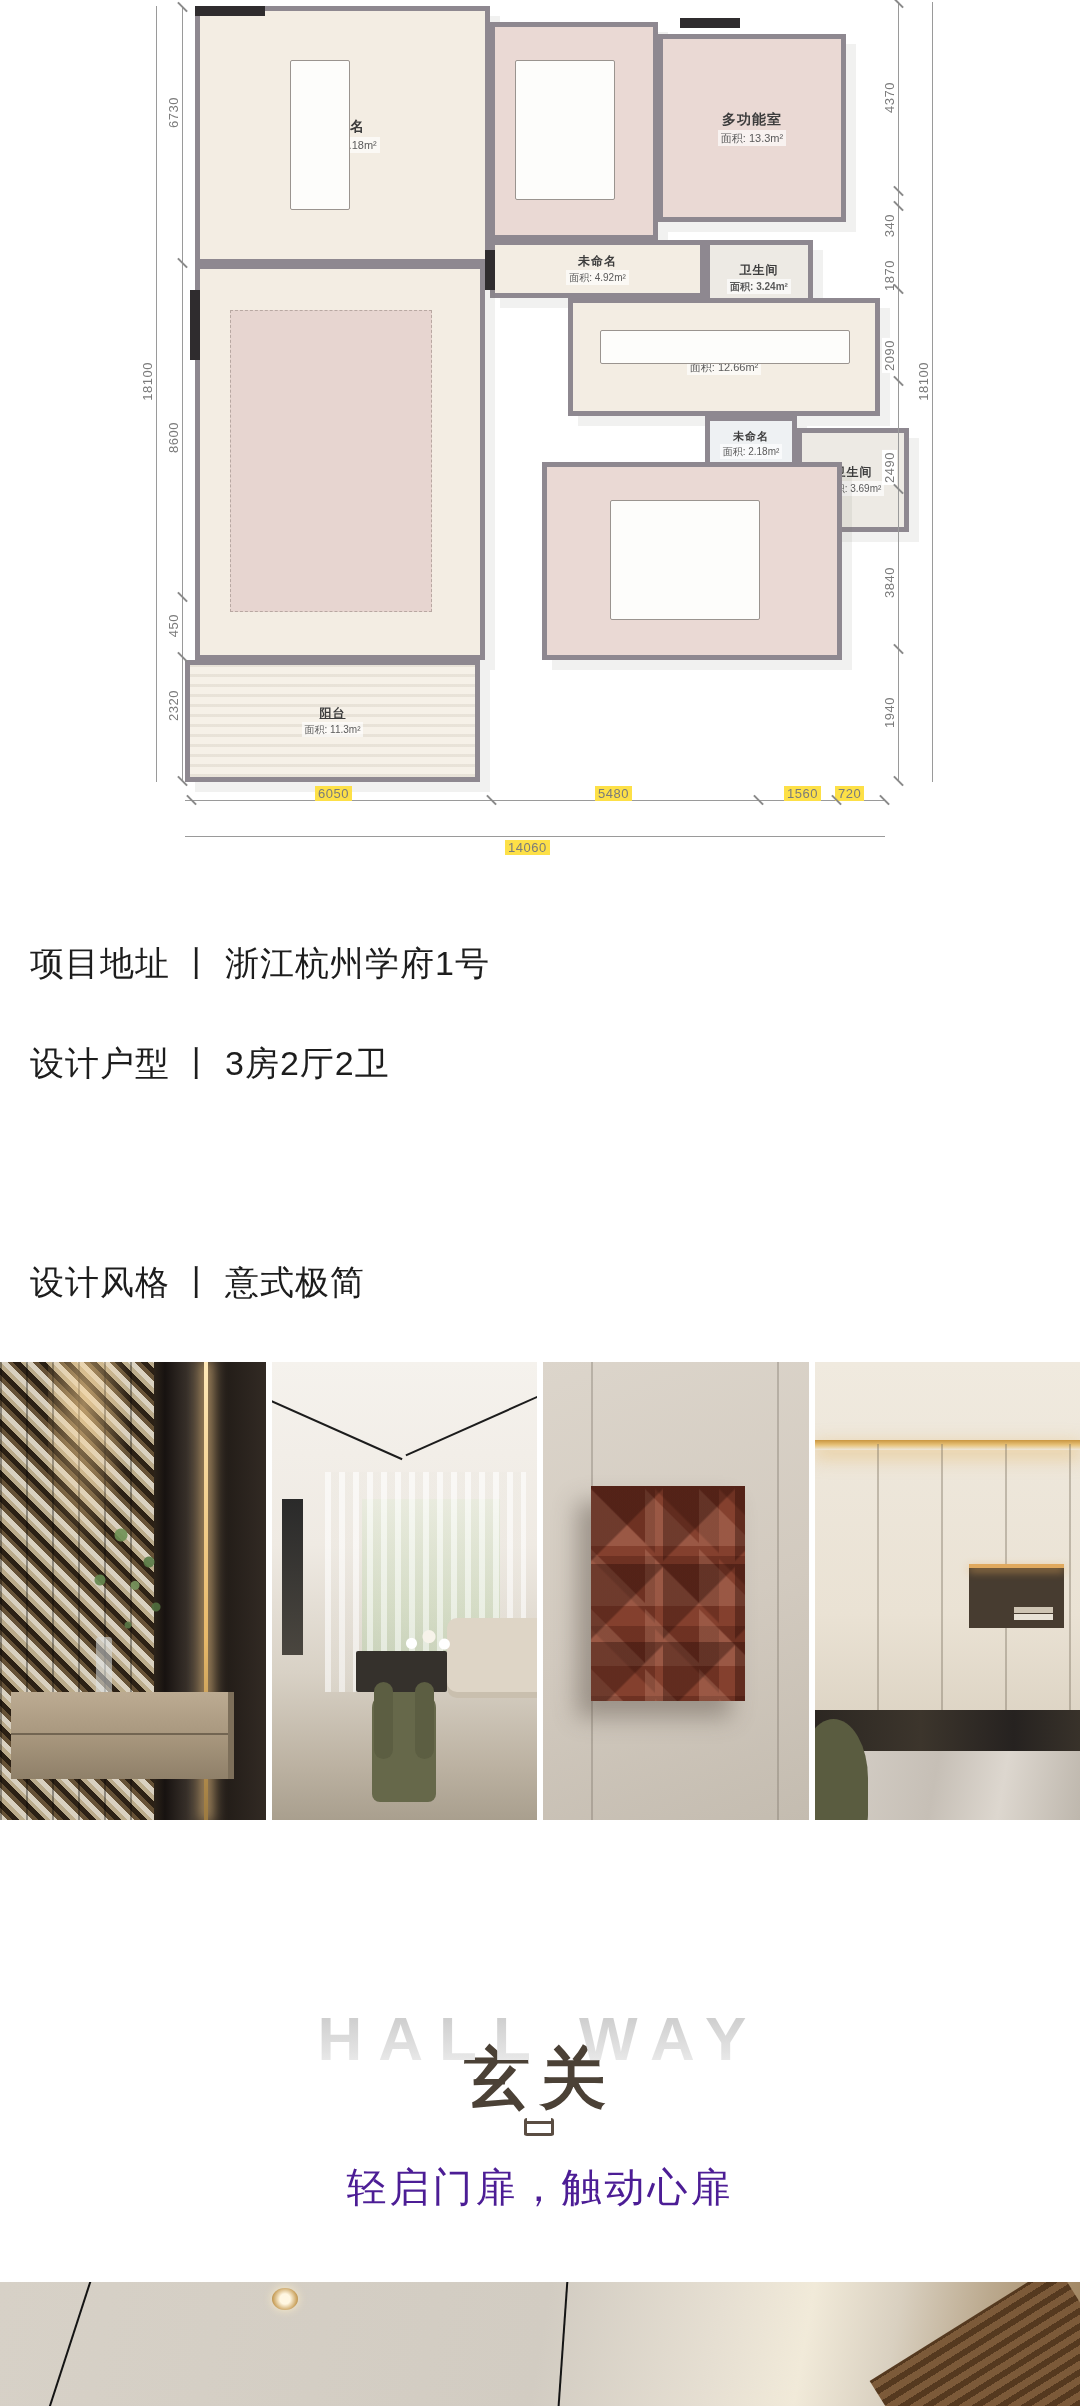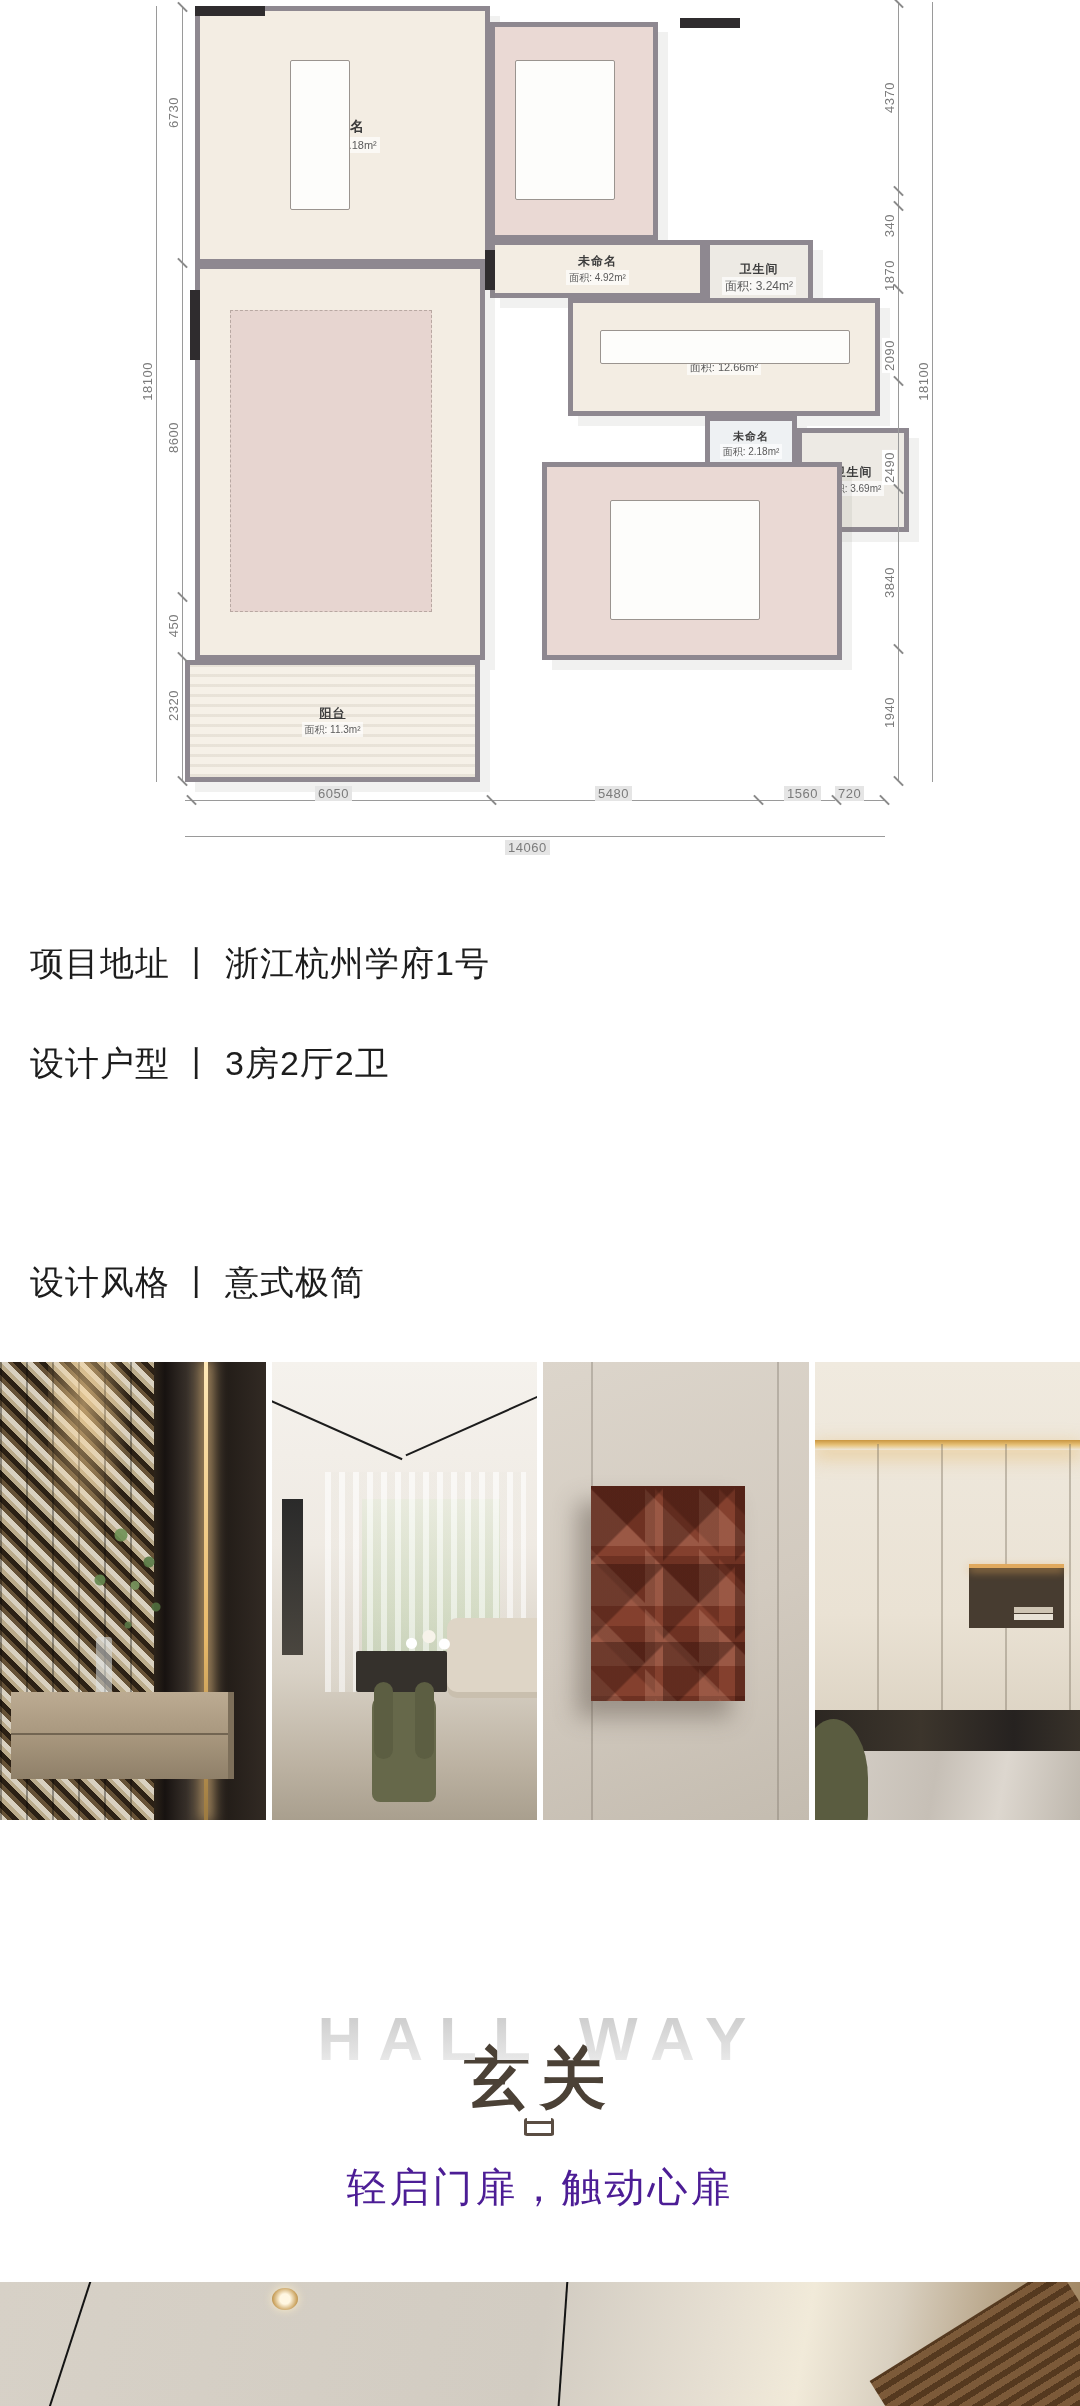--- a/index.html
+++ b/index.html
@@ -13,21 +13,21 @@
         display:flex;flex-direction:column;align-items:center;justify-content:center;
         box-shadow:10px 10px 0 rgba(120,115,110,0.10);}
   .room-name{font-size:14px;color:#3c3c3c;font-weight:bold;letter-spacing:1px;line-height:1.4;}
   .room-area{font-size:11px;color:#5a5a5a;background:rgba(255,255,255,.65);padding:0 3px;line-height:1.5;}
   .furn{position:absolute;background:#fdfdfb;border:1.5px solid #9a948f;box-sizing:border-box;border-radius:2px;}
   .darkseg{position:absolute;background:#2f2c2e;}
   .rug{position:absolute;background:#e7d5d0;border:1px dashed #b8a8a2;}
   .dimline{position:absolute;background:#9a9a9a;}
   .dimv{position:absolute;writing-mode:vertical-rl;transform:rotate(180deg);
         font-size:13px;color:#7b7b7b;letter-spacing:.5px;background:#fff;padding:2px 0;}
-  .dimh{position:absolute;font-size:13px;color:#7b7b7b;letter-spacing:.5px;background:#e5e5e5;padding:0 3px;}
+  .dimh{position:absolute;font-size:13px;color:#7b7b7b;letter-spacing:.5px;background:#fde047;padding:0 3px;}
   .tick{position:absolute;width:13px;height:2px;background:#8a8a8a;transform:rotate(45deg);}
 
   
   .info-row{position:absolute;left:30px;font-size:34px;color:#1d1d1d;letter-spacing:1px;}
   .info-sep{padding:0 10px;color:#1d1d1d;}
 
   
   .gallery{left:0;top:1362px;width:1080px;height:458px;display:flex;gap:6px;}
   .ph{flex:1;position:relative;overflow:hidden;background:#ddd;}
   
@@ -125,27 +125,31 @@
   <div class="abs plan">
 
     <div class="room" style="left:55px;top:6px;width:295px;height:258px;background:#f3ede3;">
       <div class="room-name">未命名</div>
       <div class="room-area">面积: 28.18m²</div>
     </div>
     <div class="room" style="left:350px;top:22px;width:168px;height:218px;background:#ead9d4;">
       <div class="room-name">卧室</div>
       <div class="room-area">面积: 10.06m²</div>
     </div>
+    <div class="room" style="left:518px;top:34px;width:188px;height:188px;background:#ead9d4;">
+      <div class="room-name">多功能室</div>
+      <div class="room-area">面积: 13.3m²</div>
+    </div>
     <div class="room" style="left:350px;top:240px;width:215px;height:58px;background:#f3ede3;">
       <div class="room-name" style="font-size:12px;">未命名</div>
       <div class="room-area" style="font-size:10px;">面积: 4.92m²</div>
     </div>
     <div class="room" style="left:565px;top:240px;width:108px;height:76px;background:#edeae4;">
       <div class="room-name" style="font-size:12px;">卫生间</div>
-      <div class="room-area" style="font-size:12px;">面积: 3.24m²</div>
+      <div class="room-area" style="font-size:10px;font-weight:bold;">面积: 3.24m²</div>
     </div>
     <div class="room" style="left:428px;top:298px;width:312px;height:118px;background:#f3ede3;">
       <div class="room-name">步入式衣柜</div>
       <div class="room-area">面积: 12.66m²</div>
     </div>
     <div class="room" style="left:565px;top:416px;width:92px;height:56px;background:#eef1f3;">
       <div class="room-name" style="font-size:11px;">未命名</div>
       <div class="room-area" style="font-size:10px;">面积: 2.18m²</div>
     </div>
     <div class="room" style="left:657px;top:428px;width:112px;height:104px;background:#edeae4;">

